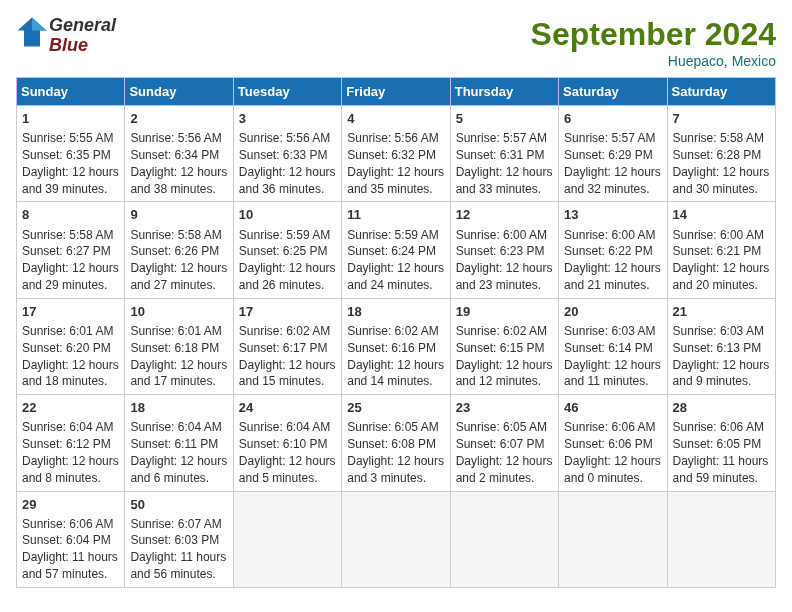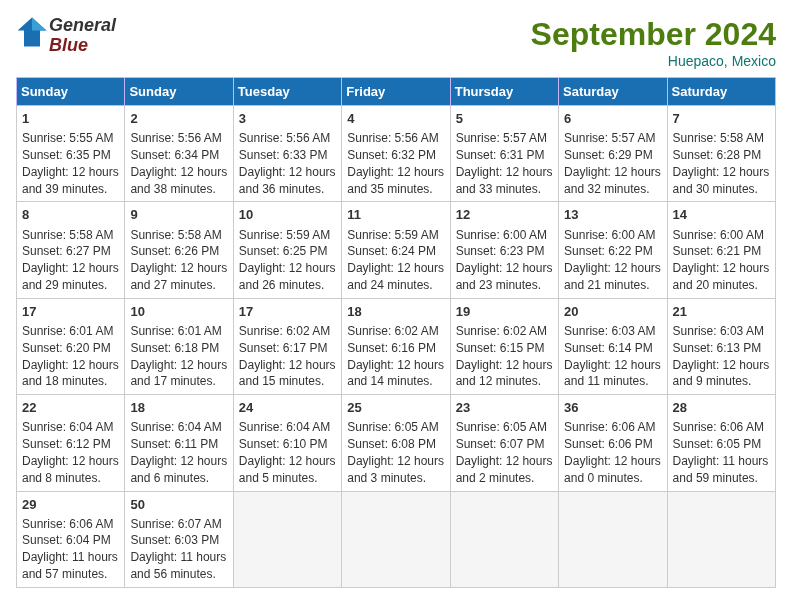--- a/index.html
+++ b/index.html
@@ -218,21 +218,21 @@
       </td>
         <td>
         <span class="day-number">25</span>
         <span class="day-info">Sunrise: 6:05 AM<br>Sunset: 6:08 PM<br>Daylight: 12 hours and 3 minutes.</span>
       </td>
         <td>
         <span class="day-number">23</span>
         <span class="day-info">Sunrise: 6:05 AM<br>Sunset: 6:07 PM<br>Daylight: 12 hours and 2 minutes.</span>
       </td>
         <td>
-        <span class="day-number">36</span>
+        <span class="day-number">46</span>
         <span class="day-info">Sunrise: 6:06 AM<br>Sunset: 6:06 PM<br>Daylight: 12 hours and 0 minutes.</span>
       </td>
         <td>
         <span class="day-number">28</span>
         <span class="day-info">Sunrise: 6:06 AM<br>Sunset: 6:05 PM<br>Daylight: 11 hours and 59 minutes.</span>
       </td>
       </tr>
       <tr>
         <td>
         <span class="day-number">29</span>

